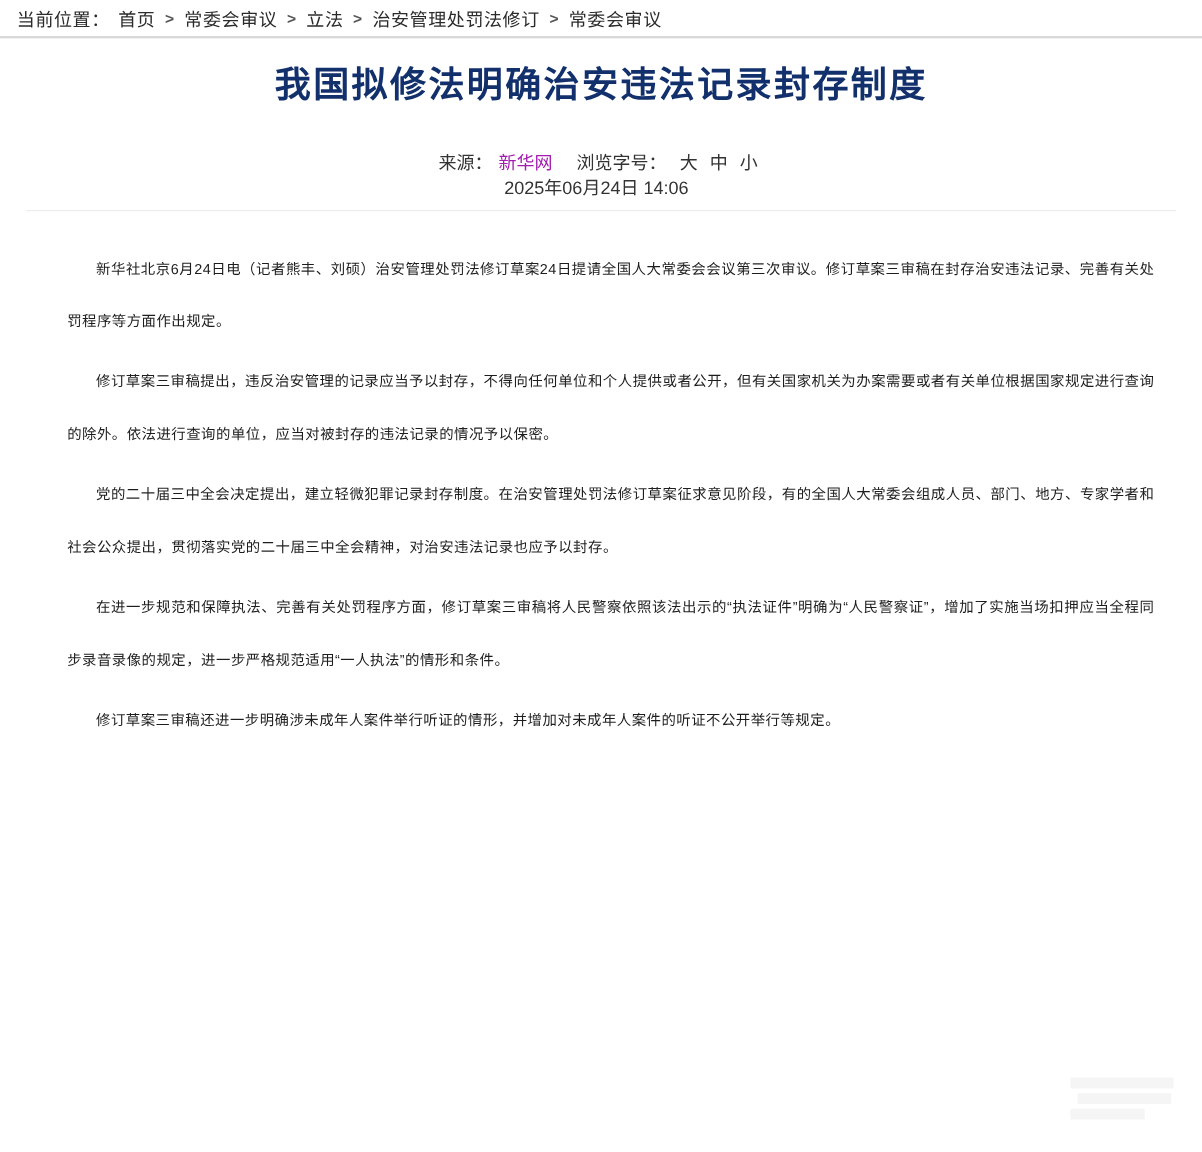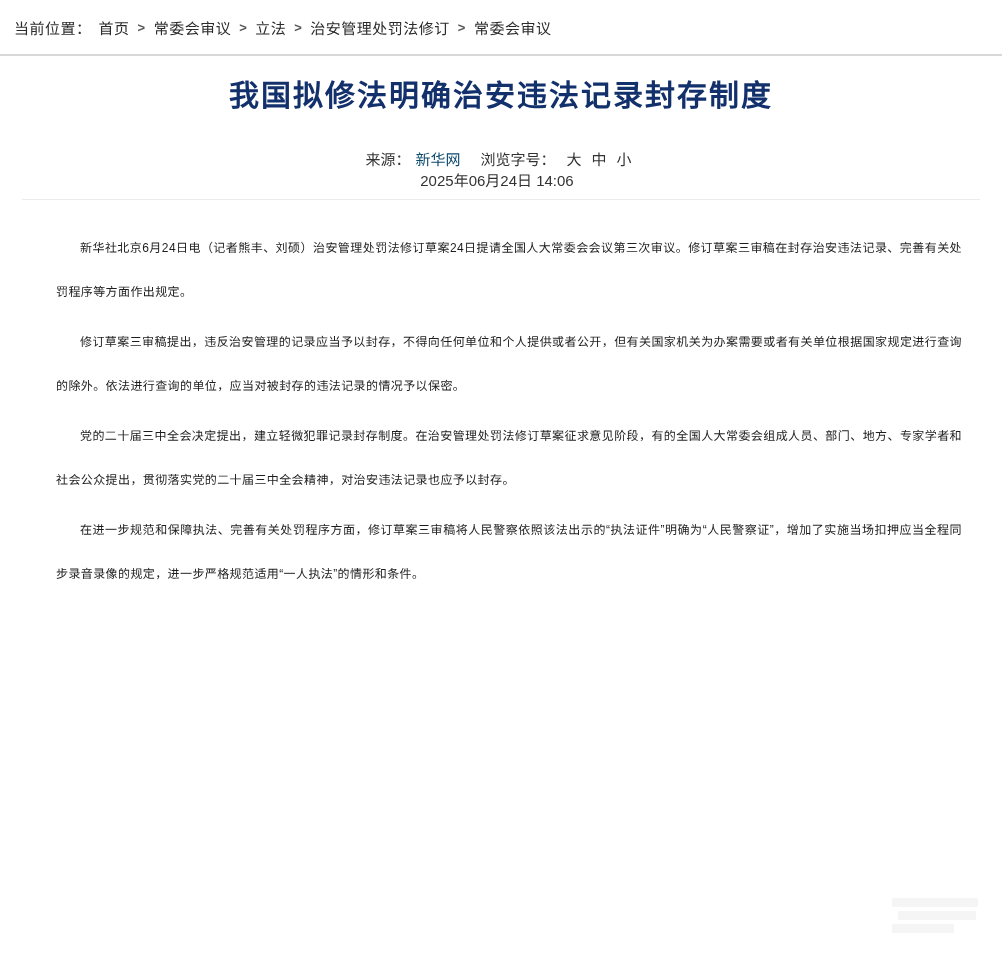--- a/index.html
+++ b/index.html
@@ -12,21 +12,21 @@
     height: 960px;
     background: #ffffff;
     font-family: "Liberation Sans", "DejaVu Sans", sans-serif;
     color: #222222;
     overflow: hidden;
     position: relative;
   }
 
   
   .breadcrumb-bar {
-    height: 56px;
+    height: 32px;
     padding: 0 0 0 14px;
     display: flex;
     align-items: center;
     border-bottom: 2px solid #d8d8d8;
     box-sizing: border-box;
     background: #ffffff;
   }
   .breadcrumb {
     font-size: 15px;
     color: #2b2b2b;
@@ -79,21 +79,21 @@
     color: #333333;
     flex-direction: column;
   }
   .meta-left {
     display: flex;
     align-items: center;
     white-space: nowrap;
   }
   .meta-source-label { color: #333333; }
   .meta-source-value {
-    color: #0c4a6e;
+    color: #a21caf;
     margin-left: 5px;
     margin-right: 20px;
   }
   .meta-fontsize-label { color: #333333; }
   .fs-links {
     display: flex;
     align-items: center;
     margin-left: 6px;
   }
   .fs-link {
@@ -178,20 +178,21 @@
       </span>
     </div>
     <div class="meta-right">2025年06月24日 14:06</div>
   </div>
 
   <div class="article-body">
     <p>新华社北京6月24日电（记者熊丰、刘硕）治安管理处罚法修订草案24日提请全国人大常委会会议第三次审议。修订草案三审稿在封存治安违法记录、完善有关处罚程序等方面作出规定。</p>
     <p>修订草案三审稿提出，违反治安管理的记录应当予以封存，不得向任何单位和个人提供或者公开，但有关国家机关为办案需要或者有关单位根据国家规定进行查询的除外。依法进行查询的单位，应当对被封存的违法记录的情况予以保密。</p>
     <p>党的二十届三中全会决定提出，建立轻微犯罪记录封存制度。在治安管理处罚法修订草案征求意见阶段，有的全国人大常委会组成人员、部门、地方、专家学者和社会公众提出，贯彻落实党的二十届三中全会精神，对治安违法记录也应予以封存。</p>
     <p>在进一步规范和保障执法、完善有关处罚程序方面，修订草案三审稿将人民警察依照该法出示的“执法证件”明确为“人民警察证”，增加了实施当场扣押应当全程同步录音录像的规定，进一步严格规范适用“一人执法”的情形和条件。</p>
+    <p>修订草案三审稿还进一步明确涉未成年人案件举行听证的情形，并增加对未成年人案件的听证不公开举行等规定。</p>
   </div>
 </div>
 
 <div class="watermark">
   <div class="wm-bar wm-b1"></div>
   <div class="wm-bar wm-b2"></div>
   <div class="wm-bar wm-b3"></div>
 </div>
 
 </body></html>

